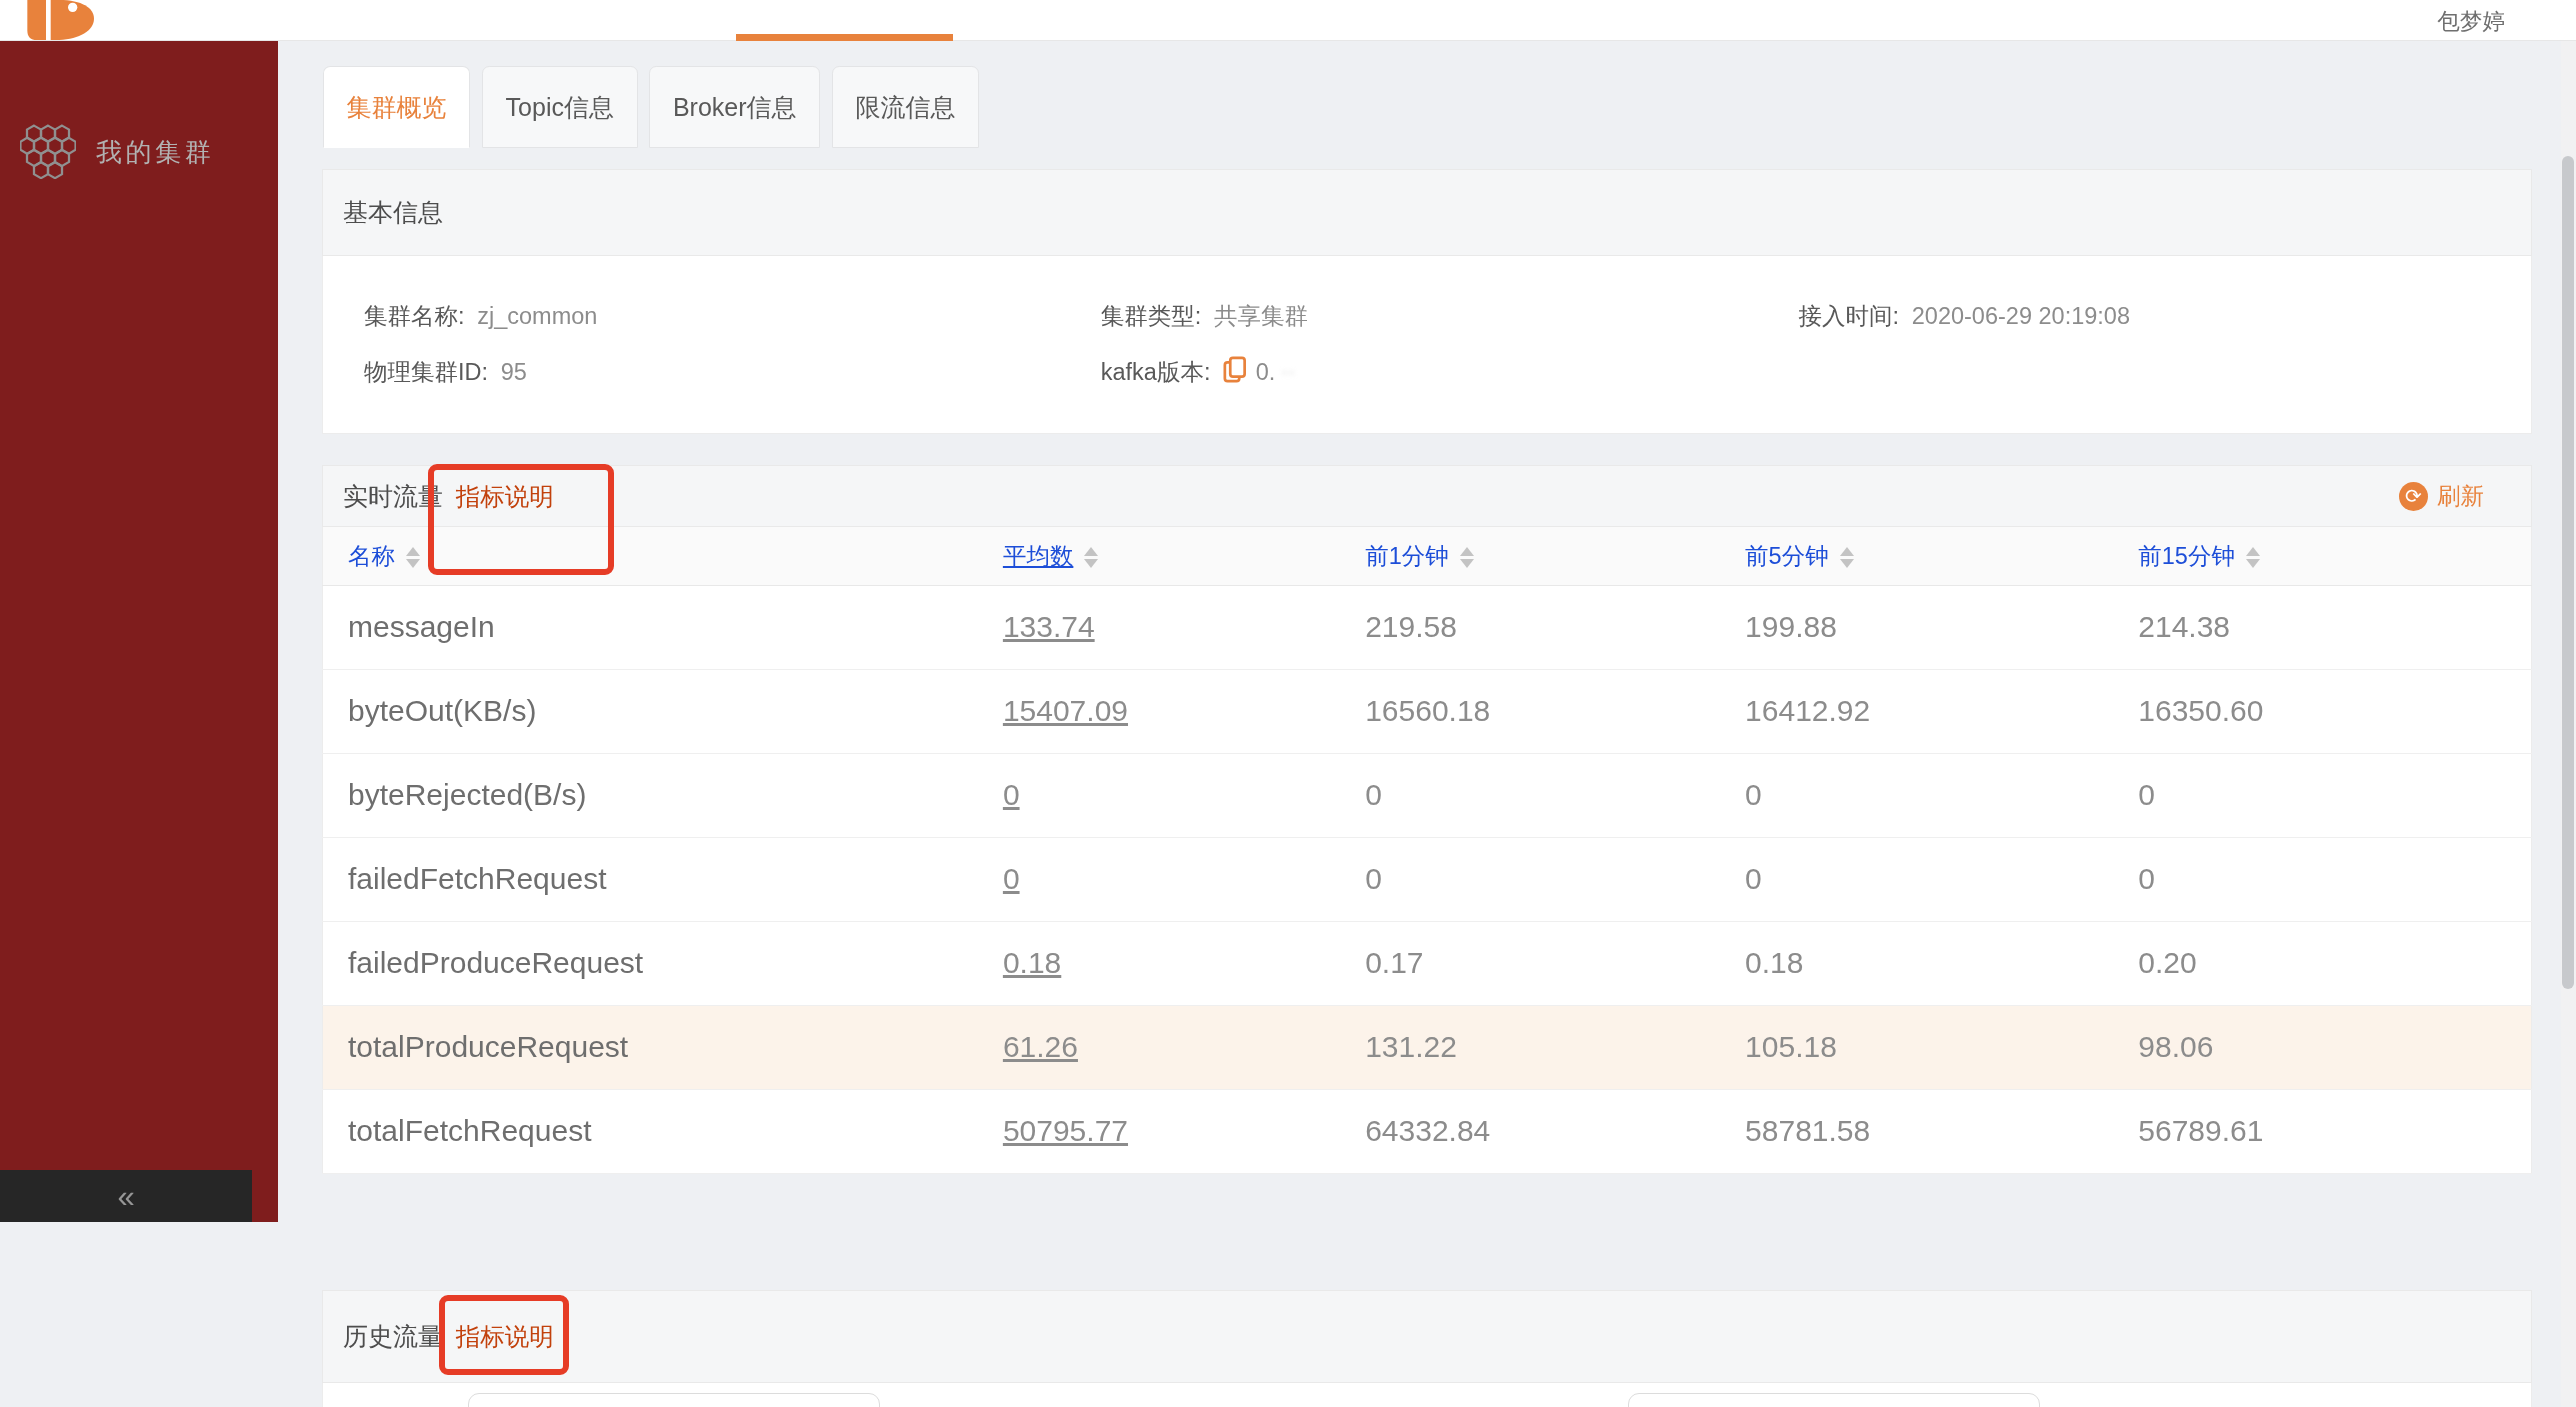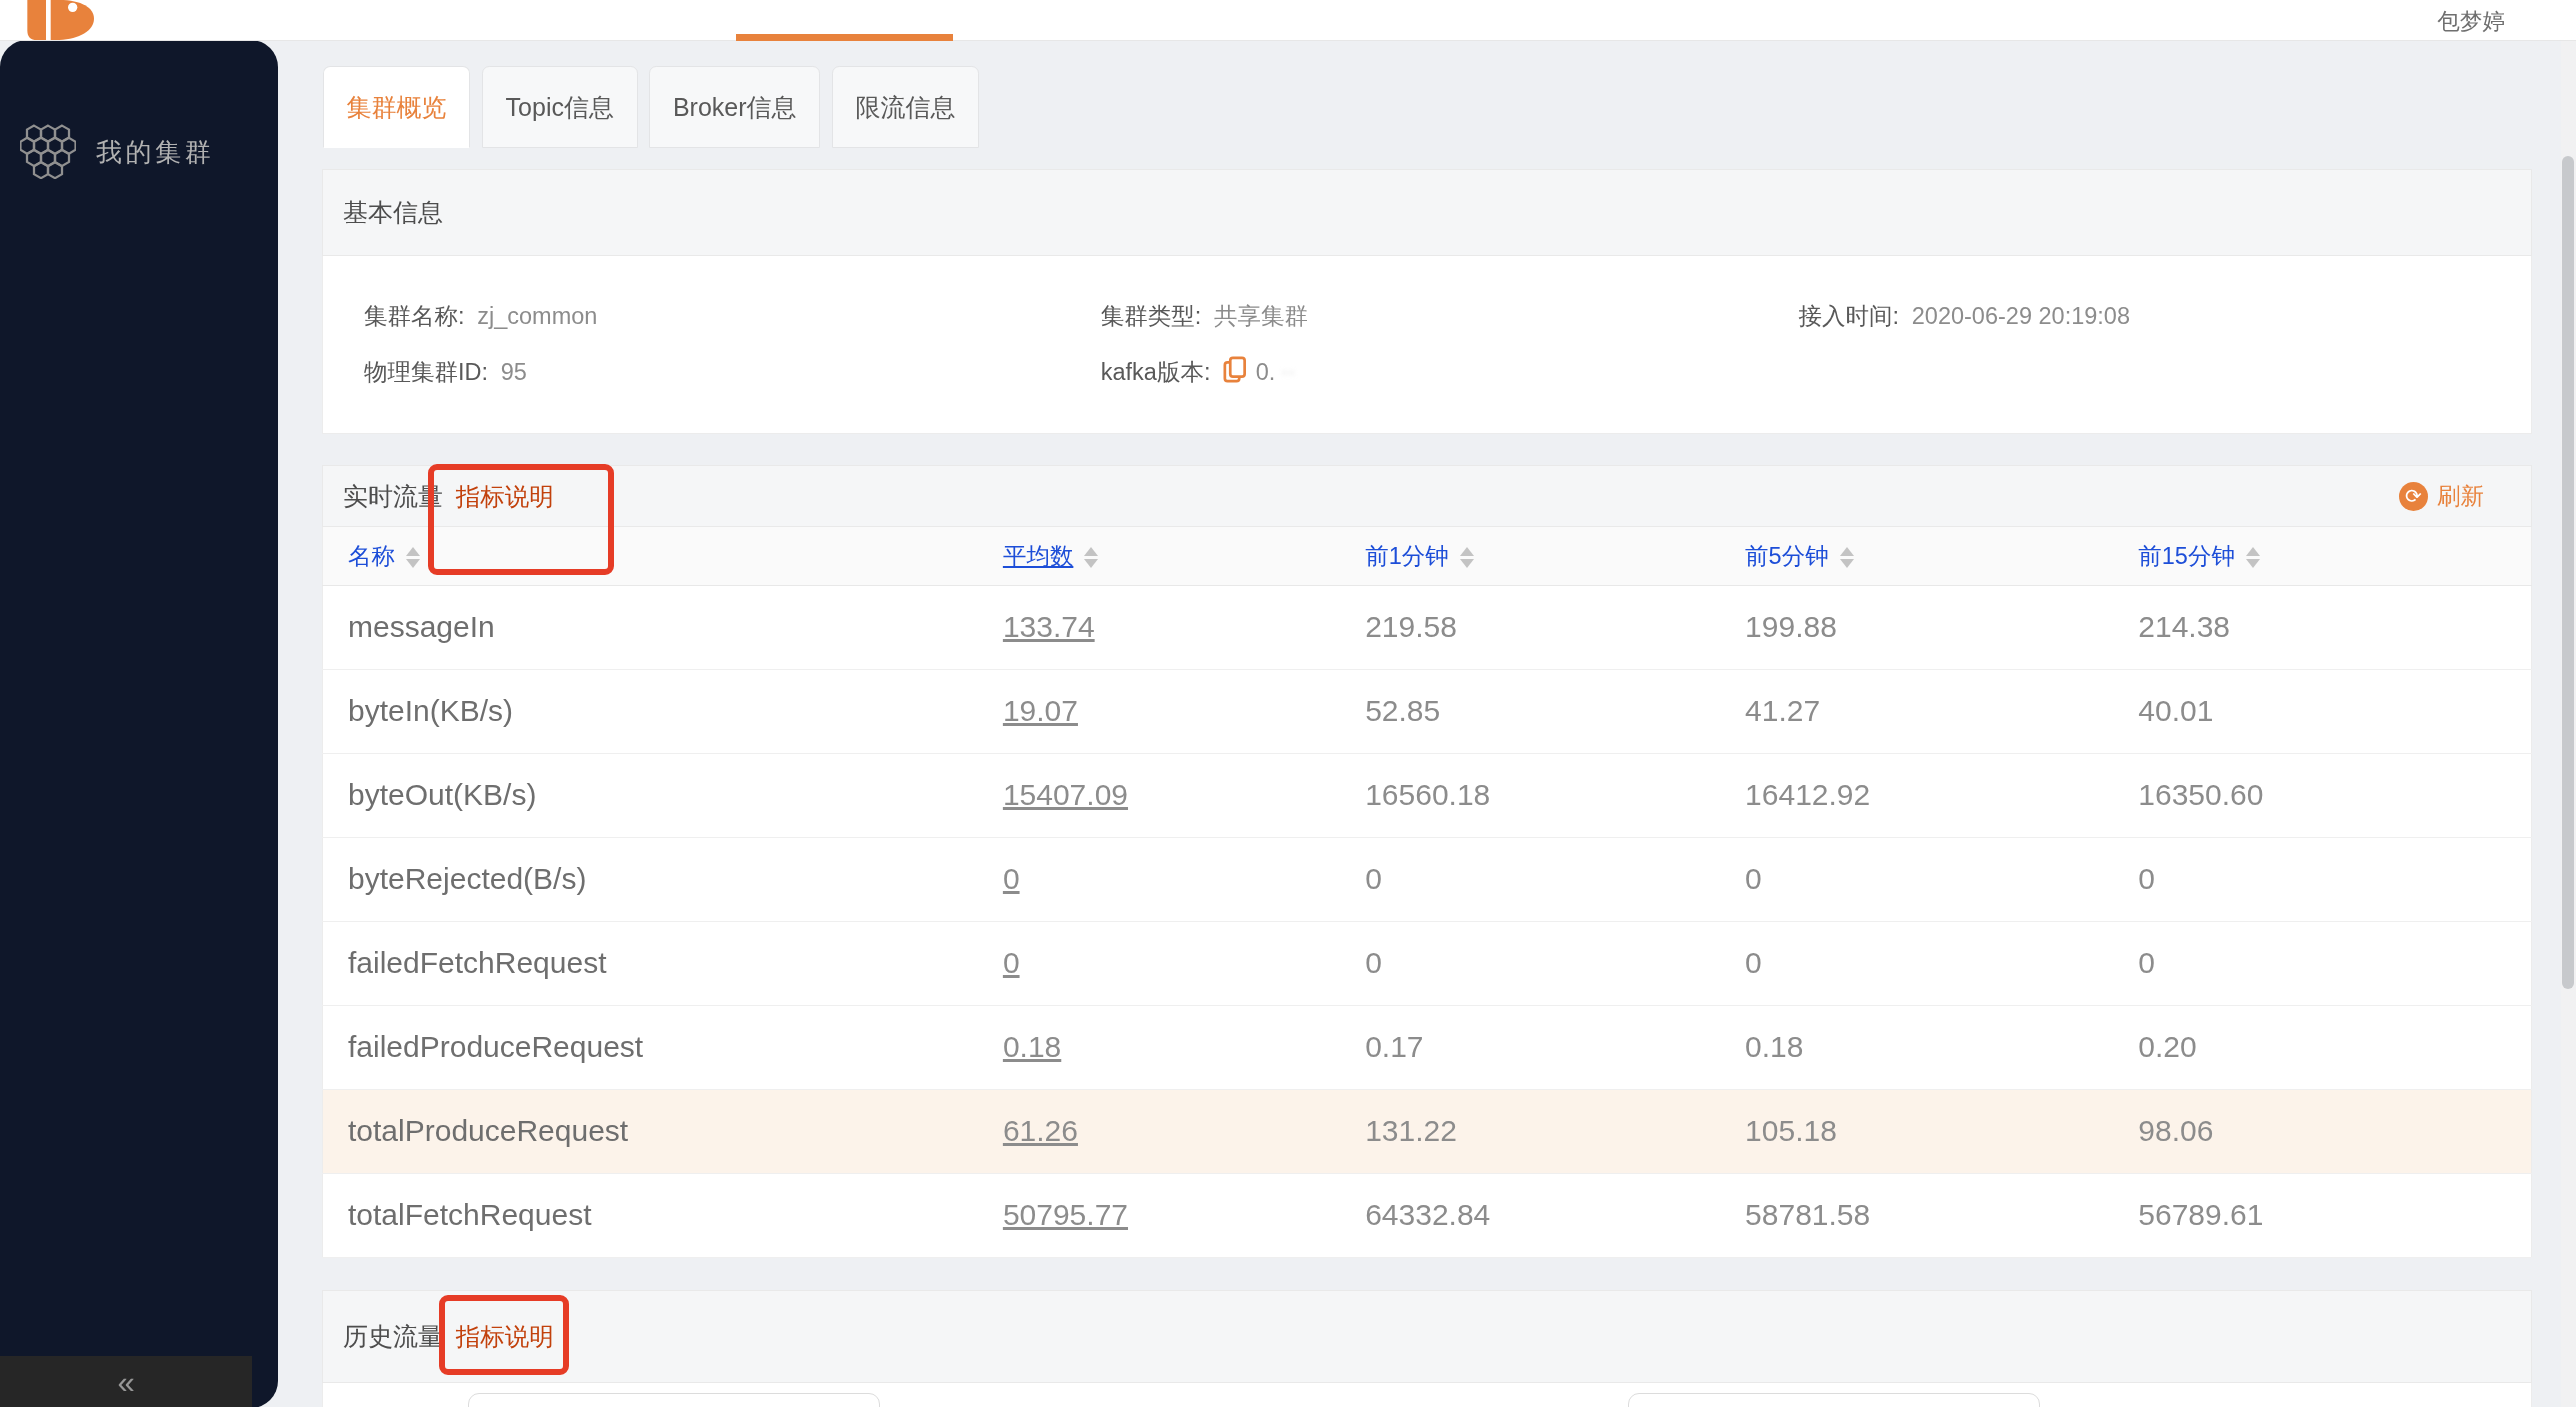--- a/index.html
+++ b/index.html
@@ -7,21 +7,21 @@
   .screen {
     position:relative; width:2576px; height:1408px; overflow:hidden;
     background:#eef0f3; font-family:"Liberation Sans", sans-serif; color:#595959;
   }
   
   .topbar { position:absolute; left:0; top:0; width:2576px; height:41px; background:#ffffff; border-bottom:0.9px solid #e7e7e7; z-index:6; }
   .logo { position:absolute; left:12.7px; top:0; }
   .top-underline { position:absolute; left:736px; top:34px; width:217px; height:7.2px; background:#e8823c; }
   .username { position:absolute; right:71px; top:6.3px; font-size:22.6px; color:#6f6f6f; }
   
-  .sidebar { position:absolute; left:0; top:40px; width:278px; height:1368px; background:#0f172a; z-index:5;border-radius:27px; }
+  .sidebar { position:absolute; left:0; top:40px; width:278px; height:1182px; background:#7f1d1d; z-index:5; }
   .side-item { position:absolute; left:0; top:78px; width:100%; height:69px; display:flex; align-items:center; cursor:pointer; }
   .side-item .hc { margin-left:20px; }
   .side-item .lbl { margin-left:20px; font-size:26px; color:#b2b2b2; letter-spacing:3.6px; }
   .collapse-bar { position:absolute; left:0; bottom:0; width:252px; height:52px; background:#262626; display:flex; align-items:center; justify-content:center; cursor:pointer; }
   .collapse-bar span { color:#969696; font-size:31px; line-height:1; }
   
   .tabs { position:absolute; left:323px; top:66px; display:flex; gap:11.8px; z-index:2; }
   .tab { height:82px; line-height:80px; padding:0 22.6px; font-size:25px; color:#595959;
          background:#f7f8f9; border:0.9px solid #e3e4e6; border-radius:7.2px 7.2px 0 0; cursor:pointer; white-space:nowrap; }
   .tab.active { background:#ffffff; color:#e8823c; border-bottom-color:#ffffff; }
@@ -195,27 +195,20 @@
         </thead>
       <tbody id="metrics-body">
           <tr>
             <td class="cw1">messageIn</td>
             <td class="cw2">133.74</td>
             <td class="cw3">219.58</td>
             <td class="cw4">199.88</td>
             <td class="cw5">214.38</td>
           </tr>
           <tr>
-            <td class="cw1">byteIn(KB/s)</td>
-            <td class="cw2">19.07</td>
-            <td class="cw3">52.85</td>
-            <td class="cw4">41.27</td>
-            <td class="cw5">40.01</td>
-          </tr>
-          <tr>
             <td class="cw1">byteOut(KB/s)</td>
             <td class="cw2">15407.09</td>
             <td class="cw3">16560.18</td>
             <td class="cw4">16412.92</td>
             <td class="cw5">16350.60</td>
           </tr>
           <tr>
             <td class="cw1">byteRejected(B/s)</td>
             <td class="cw2">0</td>
             <td class="cw3">0</td>

